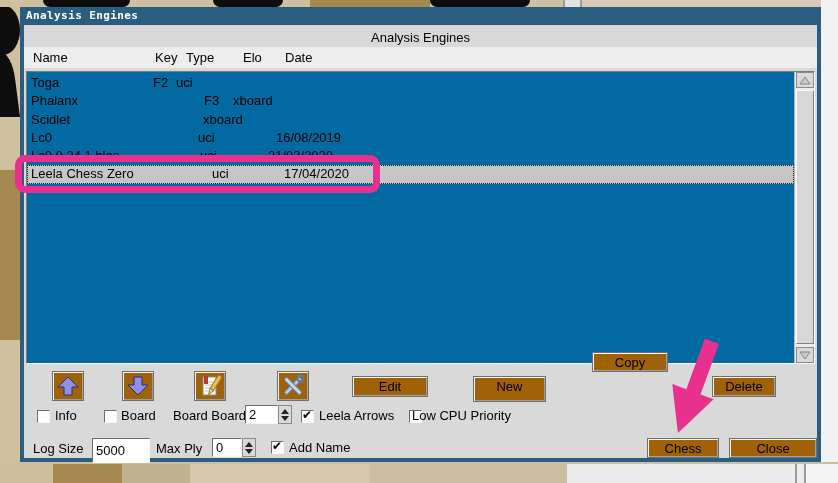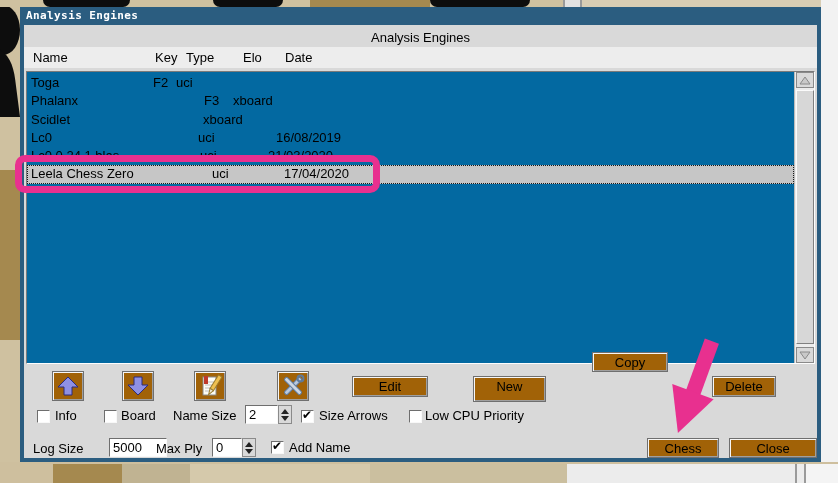--- a/index.html
+++ b/index.html
@@ -205,35 +205,35 @@
 <div class="abs btn" style="left:712px;top:376px;width:64px;height:21px">Delete</div>
 <div class="abs btn" style="left:647px;top:438px;width:72px;height:20px">Chess</div>
 <div class="abs btn" style="left:729px;top:438px;width:88px;height:20px">Close</div>
 
 <span class="cb abs" style="left:37px;top:410px"></span>
 <span class="lbl abs" style="left:55px;top:408px">Info</span>
 
 <span class="cb abs" style="left:104px;top:410px"></span>
 <span class="lbl abs" style="left:121px;top:408px">Board</span>
 
-<span class="lbl abs" style="left:173px;top:408px">Name Size</span>
+<span class="lbl abs" style="left:173px;top:408px">Board Board</span>
 <input class="field abs" style="left: 245px; top: 405px; width: 33px; height: 19px;" readonly="" value="2">
 <div class="spin-arrows abs" style="left:278px;top:405px;height:19px">
   <div class="tri-up"></div>
   <div class="tri-down"></div>
 </div>
 
 <span class="cb abs checked" style="left:301px;top:410px"></span>
-<span class="lbl abs" style="left:319px;top:408px">Size Arrows</span>
+<span class="lbl abs" style="left:319px;top:408px">Leela Arrows</span>
 
 <span class="cb abs" style="left:409px;top:410px"></span>
-<span class="lbl abs" style="left:425px;top:408px">Low CPU Priority</span>
+<span class="lbl abs" style="left:412px;top:408px">Low CPU Priority</span>
 
 <span class="lbl abs" style="left:33px;top:441px">Log Size</span>
-<input class="field abs" style="left: 92px; top: 438px; width: 58px; height: 19px; margin-left: 17px;" readonly="" value="5000">
+<input class="field abs" style="left: 92px; top: 438px; width: 58px; height: 25px;" readonly="" value="5000">
 
 <span class="lbl abs" style="left:156px;top:441px">Max Ply</span>
 <input class="field abs" style="left: 212px; top: 438px; width: 30px; height: 19px;" readonly="" value="0">
 <div class="spin-arrows abs" style="left:242px;top:438px;height:19px">
   <div class="tri-up"></div>
   <div class="tri-down"></div>
 </div>
 
 <span class="cb abs checked" style="left:271px;top:441px"></span>
 <span class="lbl abs" style="left:289px;top:440px">Add Name</span>

